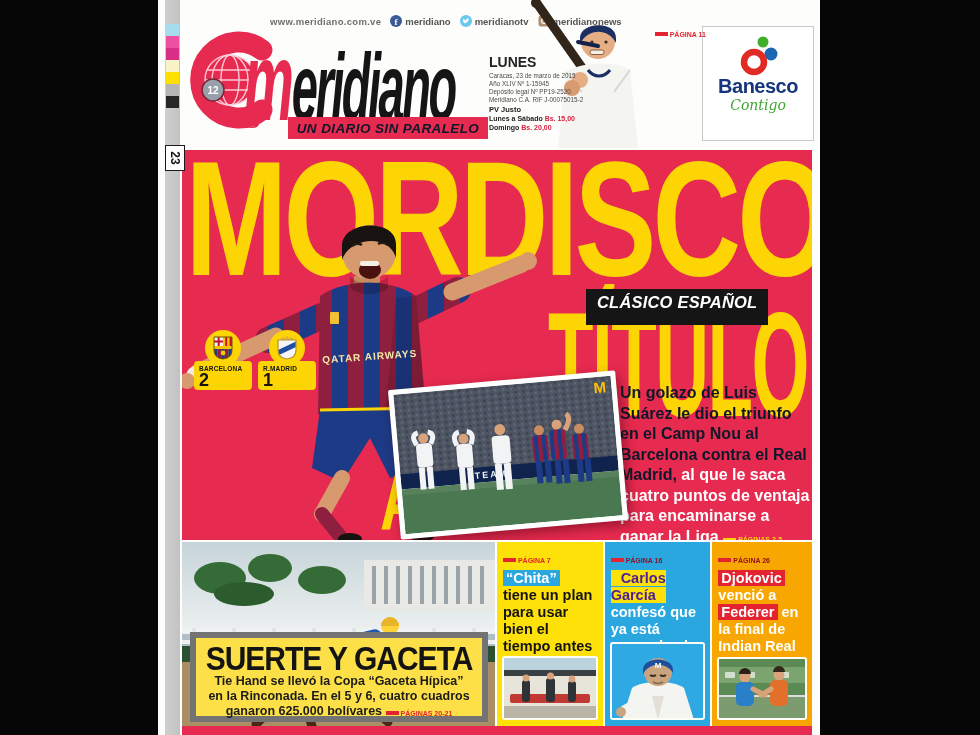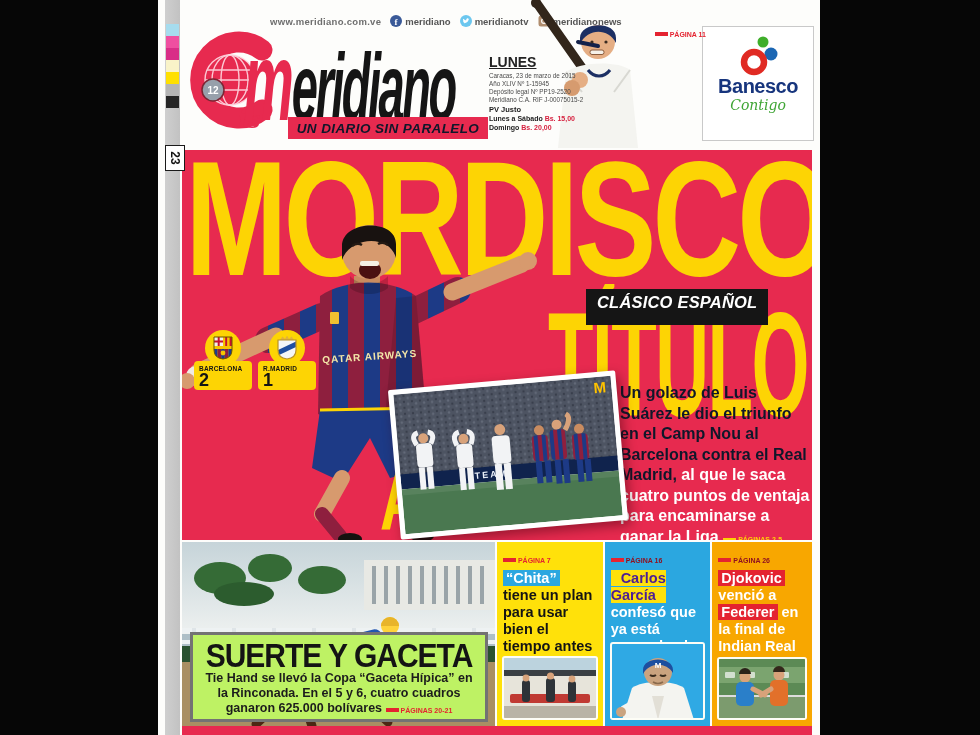--- a/index.html
+++ b/index.html
@@ -30,21 +30,21 @@
   .wordmark { position:absolute; left:62px; top:26px; white-space:nowrap;
     transform:scaleX(.5); transform-origin:left top; font-style:italic; font-weight:bold; line-height:1; }
   .wordmark .m { font-size:112px; color:#e72a4f; letter-spacing:-4px; }
   .wordmark .rest { font-size:94px; color:#151515; letter-spacing:-5px; }
 
   .tagline { position:absolute; left:106px; top:117px; width:200px; height:22px; background:#e72a4f;
     color:#0f172a; font:bold italic 13.5px "Liberation Sans",sans-serif; display:flex; align-items:center;
     justify-content:center; letter-spacing:.4px; }
 
   .dateblock { position:absolute; left:307px; top:54px; width:96px; z-index:2; }
-  .dateblock .day { font:bold 14px "Liberation Sans",sans-serif; color:#222; margin-bottom:2px;text-decoration:underline; }
+  .dateblock .day { font:bold 14px "Liberation Sans",sans-serif; color:#222; margin-bottom:2px; }
   .dateblock .line { font:6.3px/8px "Liberation Sans",sans-serif; color:#4a4a4a; }
   .dateblock .pv { font:bold 7.5px "Liberation Sans",sans-serif; color:#222; margin-top:1px; }
   .dateblock .price { font:bold 7px/9px "Liberation Sans",sans-serif; color:#222; }
   .dateblock .price b { color:#d6213f; }
 
   .cabrera-photo { position:absolute; left:340px; top:0; width:126px; height:148px; z-index:1; }
 
   .cabrera-note { position:absolute; left:428px; top:22px; width:96px; z-index:3; text-align:right; }
   .cabrera-note .txt { font:bold 14.5px/16.5px "Liberation Sans",sans-serif; color:#141414; margin-top:3px; }
   .hl-red { background:#e42330; color:#ffd404; padding:0 3px; }
@@ -85,22 +85,22 @@
   .summary .bold { color:#0f172a;text-align:right; }
   .pages-tag { display:inline-flex; align-items:center; gap:2px; font:bold 7px "Liberation Sans",sans-serif; }
   .pages-tag .dash { display:inline-block; width:13px; height:4px; }
   .pages-yellow { color:#fdd404; } .pages-yellow .dash { background:#fdd404; }
   .pages-red { color:#e42330; } .pages-red .dash { background:#e42330; }
   .pages-dark { color:#8f1120; } .pages-dark .dash { background:#e42330; }
 
   
   .bottom { position:absolute; left:24px; top:542px; width:630px; height:184px; display:flex; gap:2px; }
   .feature { position:relative; width:314px; height:184px; overflow:hidden; background:#aebfc7; }
-  .white-card { position:absolute; left:8px; top:90px; width:298px; height:90px; background:#bef264;
-    border:3px solid #737373; text-align:center; padding-top:3px; }
+  .white-card { position:absolute; left:8px; top:90px; width:298px; height:90px; background:#fde047;
+    border:6px solid #737373; text-align:center; padding-top:3px; }
   .white-card .head { font-weight:bold; font-size:30px; letter-spacing:-1px; color:#141414;
     transform:scaleY(1.12); transform-origin:center top; line-height:32px; }
   .white-card .body { font:bold 12.5px/15px "Liberation Sans",sans-serif; color:#1c1c1c; padding:1px 10px 0; }
 
   .col { position:relative; height:184px; padding:6px 6px; }
   .col1 { width:106px; background:#ffe10a; }
   .col2 { width:106px; background:#2ba7e0; }
   .col3 { width:100px; background:#f8a700; }
   .col .txt { font:bold 14.5px/17px "Liberation Sans",sans-serif; margin-top:4px; }
   .col1 .txt { color:#141414; }

